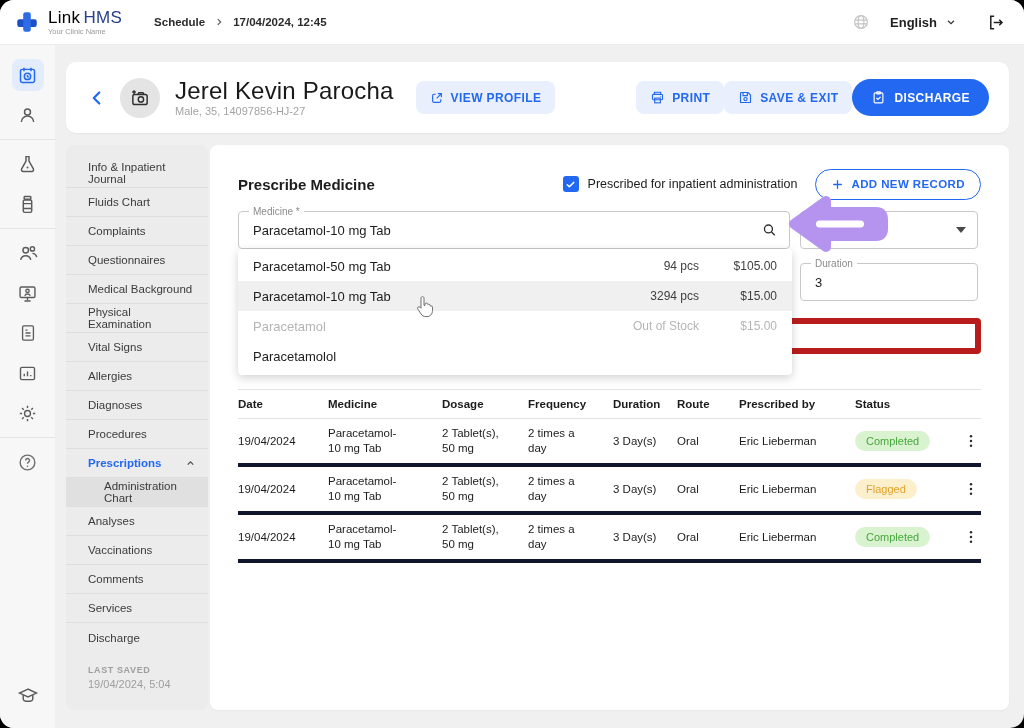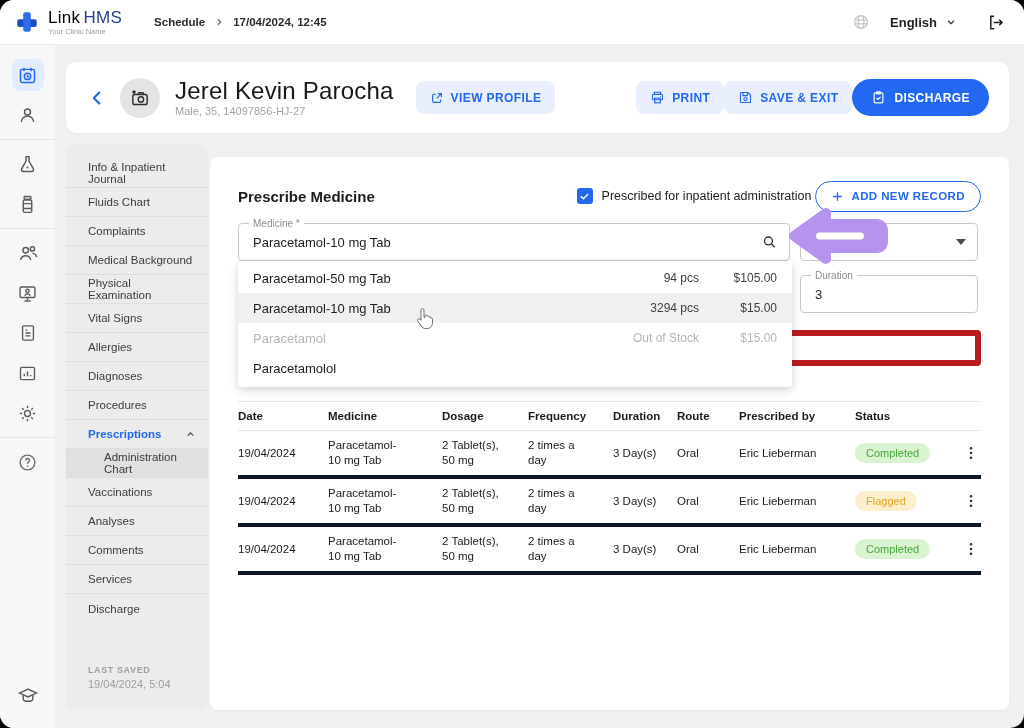--- a/index.html
+++ b/index.html
@@ -45,24 +45,24 @@
   
   .sidebar { width:142px; background:#ececec; border-radius:8px; padding-top:14px; display:flex; flex-direction:column; overflow:hidden; }
   .side-item { height:29px; display:flex; align-items:center; padding:0 12px 0 22px; font-size:11.5px; font-weight:500; color:#3b3b3b; border-bottom:1px solid #dedede; cursor:pointer; }
   .side-item.active { color:#2368f0; font-weight:700; justify-content:space-between; }
   .side-item.sub { background:#e0e0e0; padding-left:38px; }
   .last-saved { margin-top:auto; padding:0 0 20px 22px; }
   .ls-label { font-size:9px; letter-spacing:.6px; color:#9e9e9e; font-weight:700; }
   .ls-value { font-size:11px; color:#9e9e9e; margin-top:3px; }
 
   
-  .main-card { flex:1; background:#fff; border-radius:8px; position:relative; box-shadow:0 1px 2px rgba(0,0,0,.04);margin-top:12px; }
+  .main-card { flex:1; background:#fff; border-radius:8px; position:relative; box-shadow:0 1px 2px rgba(0,0,0,.04); }
   .pm-header { margin:24px 28px 0; height:30px; display:flex; align-items:center; justify-content:space-between; }
   .pm-title { font-size:15px; font-weight:700; color:#1c1c1c; }
-  .pm-controls { display:flex; align-items:center; gap:4px; }
+  .pm-controls { display:flex; align-items:center; gap:18px; }
   .cbx-group { display:flex; align-items:center; gap:9px; cursor:pointer; }
   .cbx { width:16px; height:16px; border-radius:3px; background:#2368f0; display:flex; align-items:center; justify-content:center; }
   .cbx-label { font-size:12.5px; color:#1c1c1c; }
   .btn-outline { display:flex; align-items:center; gap:7px; background:#fff; border:1.5px solid #2368f0; border-radius:16px; height:31px; padding:0 15px; font-family:inherit; font-size:11.5px; font-weight:700; letter-spacing:.4px; color:#2368f0; cursor:pointer; }
 
   .form-grid { margin:12px 28px 0; display:flex; gap:10px; }
   .mfield { position:relative; height:38px; border:1px solid #c8c8c8; border-radius:4px; background:#fff; display:flex; align-items:center; padding:0 14px; }
   .flabel { position:absolute; top:-7px; left:10px; background:#fff; padding:0 4px; font-size:10px; color:#8b8b8b; line-height:13px; }
   .fvalue { font-size:13px; color:#1d1d1f; }
   .medicine-wrap { width:552px; }
@@ -306,20 +306,23 @@
           <div class="side-item">
               <span>Info &amp; Inpatient Journal</span>
             </div>
           <div class="side-item">
               <span>Fluids Chart</span>
             </div>
           <div class="side-item">
               <span>Complaints</span>
             </div>
           <div class="side-item">
+              <span>Questionnaires</span>
+            </div>
+          <div class="side-item">
               <span>Medical Background</span>
             </div>
           <div class="side-item">
               <span>Physical Examination</span>
             </div>
           <div class="side-item">
               <span>Vital Signs</span>
             </div>
           <div class="side-item">
               <span>Allergies</span>
@@ -335,24 +338,24 @@
             <span style="display:flex">
               <svg width="11" height="11" viewBox="0 0 24 24" fill="none" stroke="#4a4a4a" stroke-width="2.6">
                   <path d="M6 14.5l6-6 6 6"></path>
                 </svg>
             </span>
           </div>
           <div class="side-item sub">
               <span>Administration Chart</span>
             </div>
           <div class="side-item">
+              <span>Analyses</span>
+            </div>
+          <div class="side-item">
               <span>Vaccinations</span>
-            </div>
-          <div class="side-item">
-              <span>Analyses</span>
             </div>
           <div class="side-item">
               <span>Comments</span>
             </div>
           <div class="side-item">
               <span>Services</span>
             </div>
           <div class="side-item" style="border-bottom:none">
               <span>Discharge</span>
             </div>

